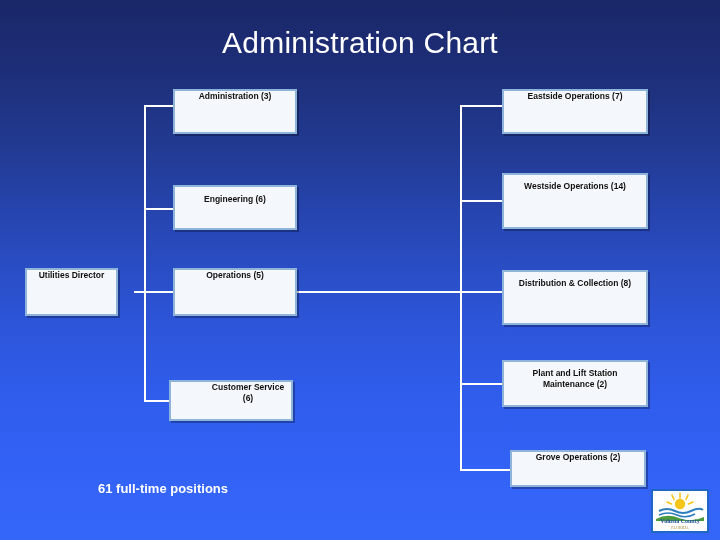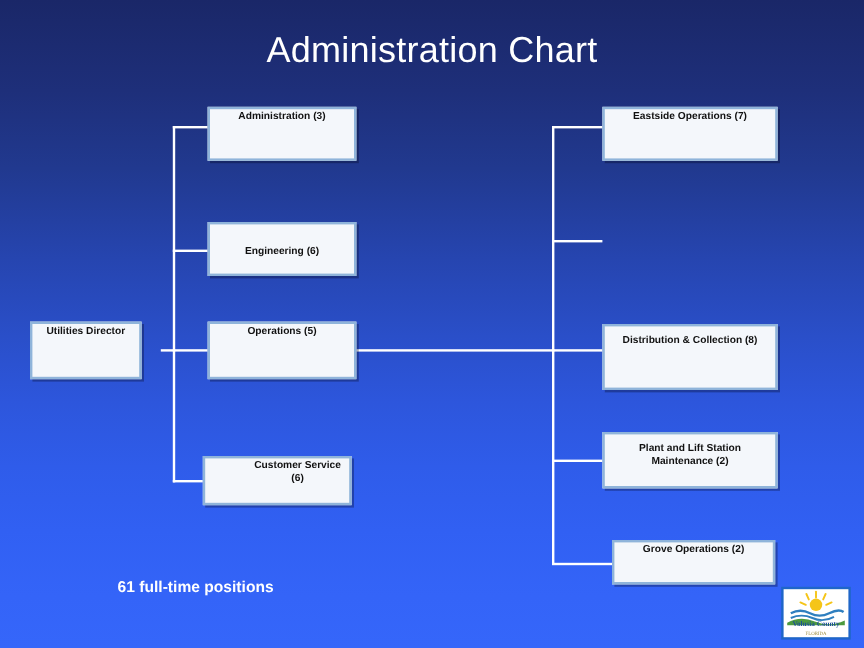--- a/index.html
+++ b/index.html
@@ -62,21 +62,21 @@
     font-family: "Liberation Sans", sans-serif;
   }
   .node > span {
     display: block;
     padding: 0 6px;
   }
   .node.mid-v   { }
   .node.top-v   { align-items: flex-start; }
   .node.top-v > span { padding-top: 6px; }
   .node.low-v   { align-items: flex-end; }
-  .node.low-v > span { padding-bottom: 13px; }
+  .node.low-v > span { padding-bottom: 23px; }
 
   
   .vline, .hline {
     position: absolute;
     background: #ffffff;
   }
   .vline { width: 2px; }
   .hline { height: 2px; }
 
   
@@ -186,20 +186,23 @@
   </div>
 
   <div class="node mid-v" style="left:169px; top:380px; width:124px; height:41px;padding-left:34px;">
     <span>Customer Service (6)</span>
   </div>
 
   <div class="node mid-v" style="left:502px; top:89px; width:146px; height:45px;">
     <span>Eastside Operations (7)</span>
   </div>
 
+  <div class="node top-v" style="left:502px; top:173px; width:146px; height:56px;">
+    <span>Westside Operations (14)</span>
+  </div>
 
   <div class="node top-v" style="left:502px; top:270px; width:146px; height:55px;">
     <span>Distribution &amp; Collection (8)</span>
   </div>
 
   <div class="node top-v" style="left:502px; top:360px; width:146px; height:47px;">
     <span>Plant and  Lift Station Maintenance (2)</span>
   </div>
 
   <div class="node mid-v" style="left:510px; top:450px; width:136px; height:37px;">

